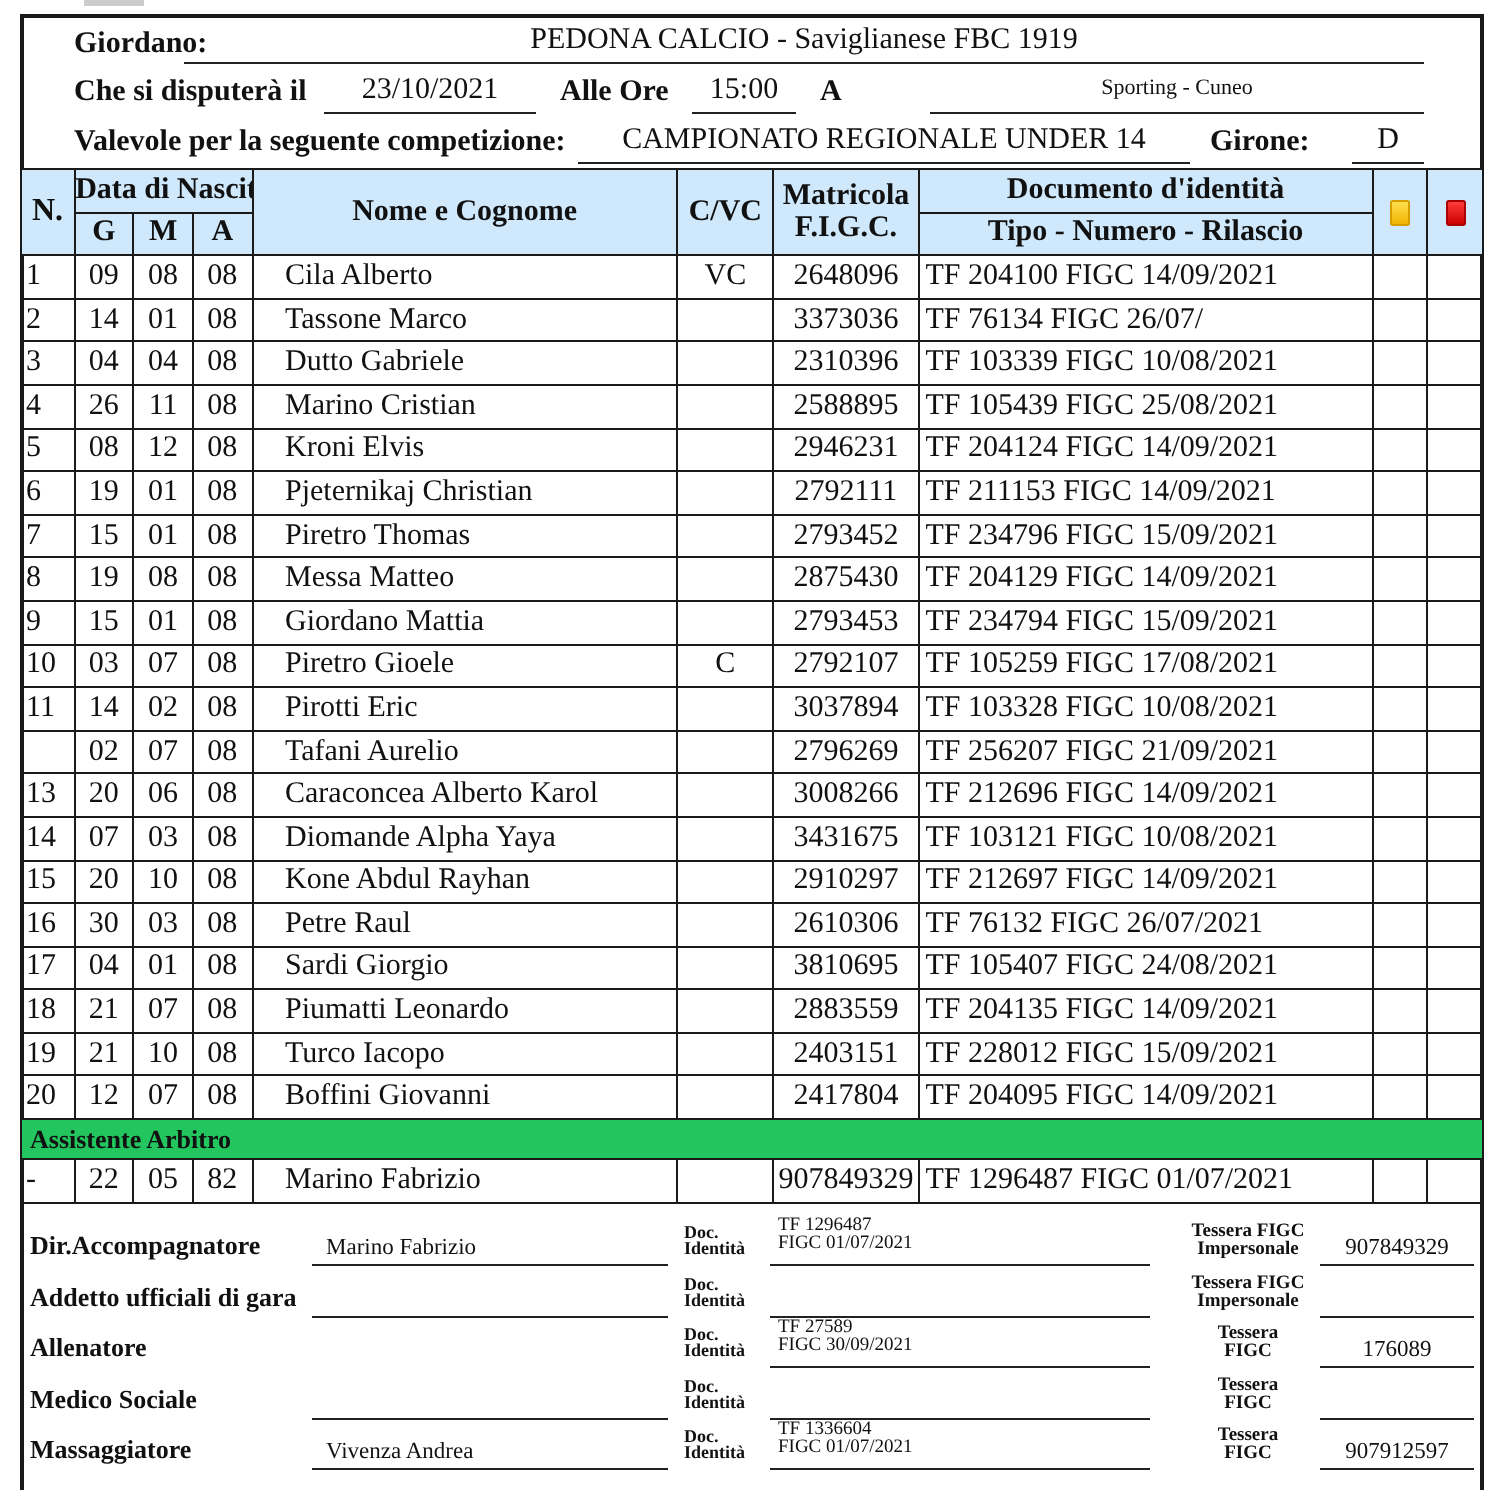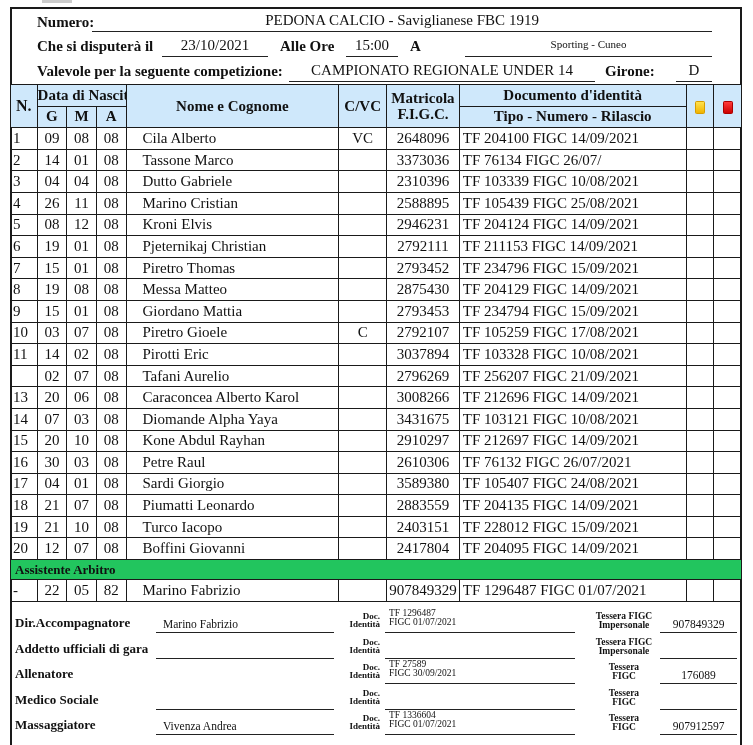--- a/index.html
+++ b/index.html
@@ -22,32 +22,32 @@
   td.mat { text-align: center; font-size: 16px; }
   td.doc { font-size: 9px; padding-left: 3px !important; }
   tr.sec td { background: #22c55e; font-weight: bold; font-size: 13px; padding-left: 4px; height: 20px; }
   .card { display: inline-block; width: 10px; height: 13px; border-radius: 1.5px; vertical-align: middle; }
   .card.yellow { background: linear-gradient(#ffe14d,#f0b400); border: 1px solid #d79c00; }
   .card.red { background: linear-gradient(#ff3b3b,#cc0000); border: 1px solid #a00; }
 
   .staff { position: absolute; left: 12px; width: 682px; height: 26px; }
   .staff .role { position: absolute; left: 3px; top: 6px; font-size: 13px; font-weight: bold; }
   .staff .nm { position: absolute; left: 144px; top: 2px; width: 178px; height: 22px; border-bottom: 1.3px solid #222; font-size: 11.5px; padding-left: 7px; padding-top: 7px; }
-  .staff .doclbl { position: absolute; left: 330px; top: 3px; width: 38px; text-align: right; font-size: 9px; font-weight: bold; line-height: 8px; }
+  .staff .doclbl { position: absolute; left: 330px; top: 3px; width: 38px; font-size: 9px; font-weight: bold; line-height: 8px; }
   .staff .docval { position: absolute; left: 373px; top: 0px; width: 190px; height: 24px; border-bottom: 1.3px solid #222; font-size: 9.5px; line-height: 9px; padding-left: 4px; }
   .staff .tlbl { position: absolute; left: 573px; top: 3px; width: 78px; text-align: center; font-size: 9.5px; font-weight: bold; line-height: 8.5px; }
   .staff .tval { position: absolute; left: 648px; top: 2px; width: 77px; height: 22px; border-bottom: 1.3px solid #222; font-size: 11.5px; text-align: center; padding-top: 7px; }
 </style>
 </head>
 <body>
 
 <div class="topbar"></div>
 <div class="frame"></div>
 
-<div class="hline" style="left:37px;top:14px;">Numero:</div>
+<div class="hline" style="left:37px;top:14px;">Giordano:</div>
 <div class="uval" style="left:92px;top:12px;width:620px;height:20px;">PEDONA CALCIO - Saviglianese FBC 1919</div>
 
 <div class="hline" style="left:37px;top:38px;">Che si disputerà il</div>
 <div class="uval" style="left:162px;top:37px;width:106px;height:20px;">23/10/2021</div>
 <div class="hline" style="left:280px;top:38px;">Alle Ore</div>
 <div class="uval" style="left:346px;top:37px;width:52px;height:20px;">15:00</div>
 <div class="hline" style="left:410px;top:38px;">A</div>
 <div class="uval small" style="left:465px;top:37px;width:247px;height:20px;padding-top:1px;">Sporting - Cuneo</div>
 
 <div class="hline" style="left:37px;top:63px;">Valevole per la seguente competizione:</div>
@@ -282,21 +282,21 @@
         <td></td>
         <td></td>
       </tr>
       <tr>
         <td class="num">17</td>
         <td class="c">04</td>
         <td class="c">01</td>
         <td class="c">08</td>
         <td class="name">Sardi Giorgio</td>
         <td class="c"></td>
-        <td class="mat">3589380</td>
+        <td class="mat">3810695</td>
         <td class="doc">TF  105407  FIGC 24/08/2021</td>
         <td></td>
         <td></td>
       </tr>
       <tr>
         <td class="num">18</td>
         <td class="c">21</td>
         <td class="c">07</td>
         <td class="c">08</td>
         <td class="name">Piumatti Leonardo</td>

